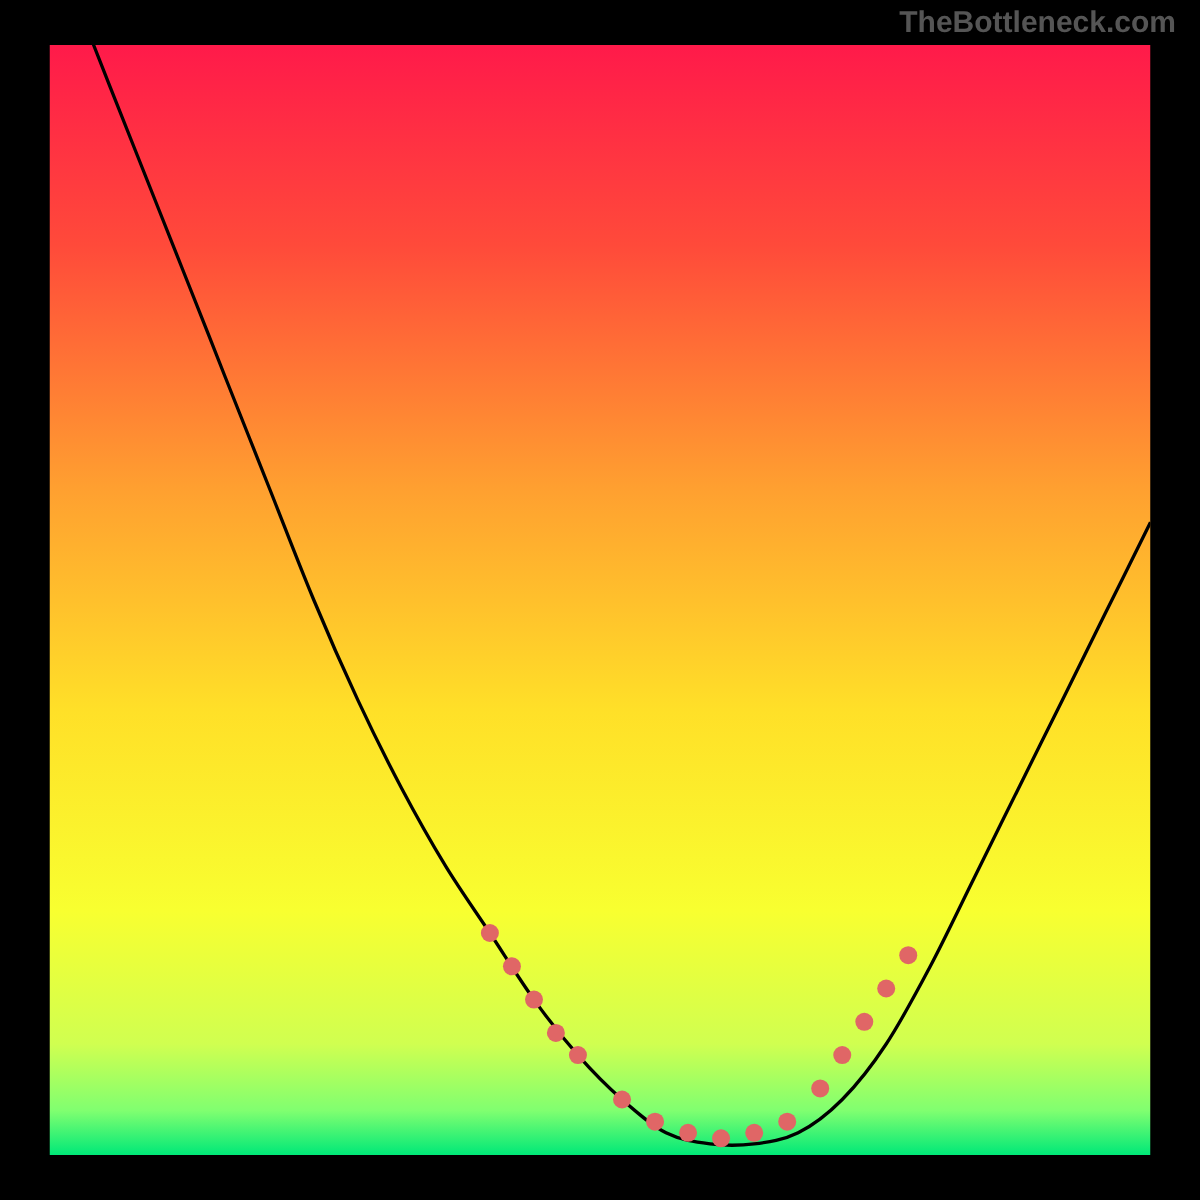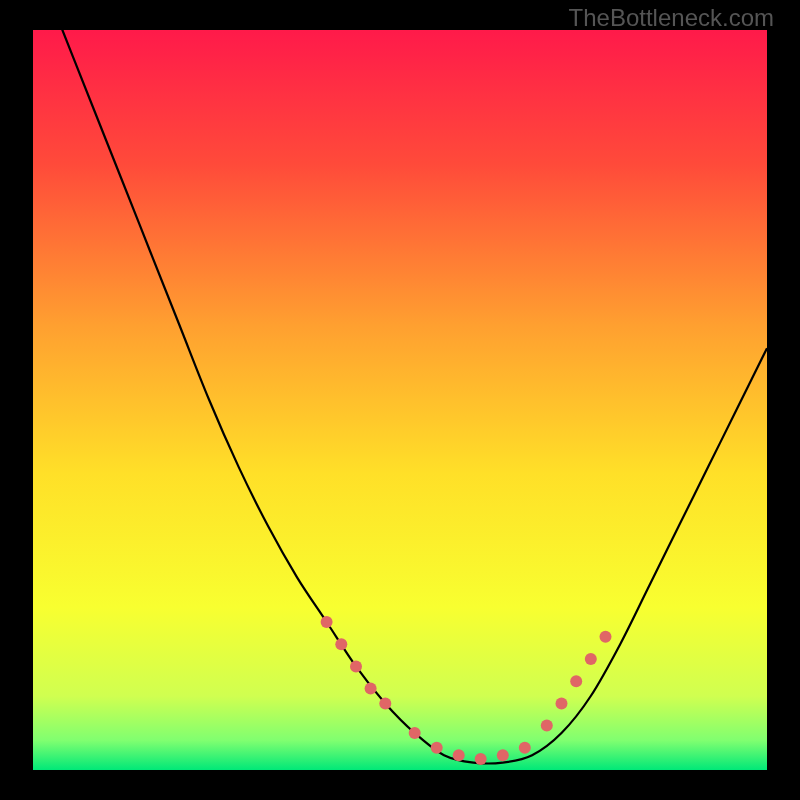--- a/index.html
+++ b/index.html
@@ -6,25 +6,25 @@
   html, body { width: 800px; height: 800px; overflow: hidden; background: #000; }
   .container {
     width: 800px;
     height: 800px;
     position: relative;
     background: #000;
   }
   .watermark {
     position: absolute;
     top: 4px;
-    right: 26px;
+    right: 16px;
     color: #555;
     font-family: Arial, sans-serif;
-    font-size: 24px;
-    font-weight: 400;
+    font-size: 20px;
+    font-weight: 700;
     z-index: 10;
   }
   .plot-area {
     position: absolute;
     left: 33px;
     top: 30px;
     width: 734px;
     height: 740px;
   }
   svg { display: block; }

